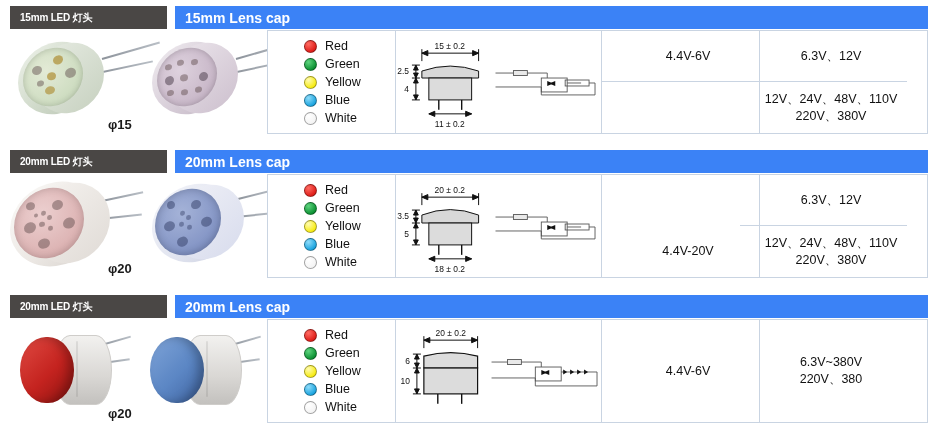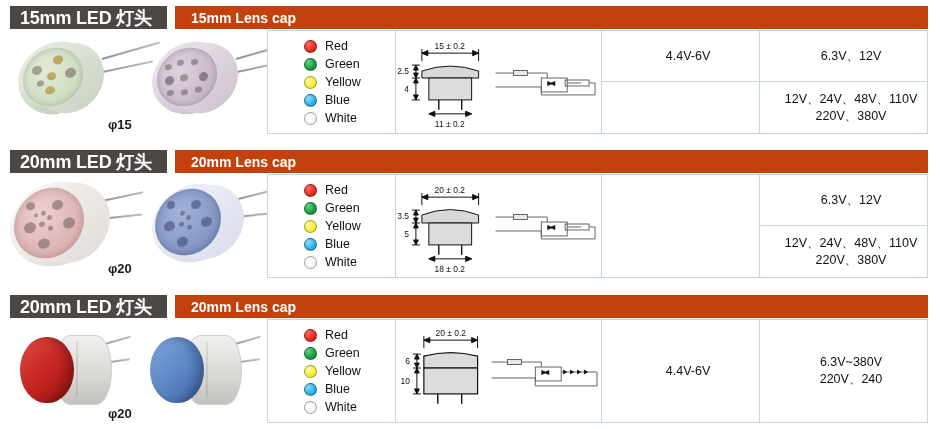--- a/index.html
+++ b/index.html
@@ -17,35 +17,35 @@
   .sec1{top:0;height:140px;}
   .sec2{top:144px;height:141px;}
   .sec3{top:289px;height:140px;}
 
   
   .hdr-dark{
     position:absolute;left:10px;top:6px;
     width:157px;height:23px;
     background:#4a4745;
     color:#ffffff;
-    font-size:18px;font-weight:bold;
+    font-size:10px;font-weight:bold;
     display:flex;align-items:center;
     padding-left:10px;
     box-sizing:border-box;
     letter-spacing:-0.2px;
     white-space:nowrap;
   }
   .hdr-blue{
     position:absolute;left:175px;top:6px;
     width:753px;height:23px;
-    background:#c2410c;
+    background:#3b82f6;
     color:#ffffff;
     font-size:14px;font-weight:bold;
     display:flex;align-items:center;
-    padding-left:16px;
+    padding-left:10px;
     box-sizing:border-box;
     white-space:nowrap;
   }
 
   
   .photos{position:absolute;left:0;top:30px;width:267px;height:108px;}
   .phi{
     position:absolute;left:108px;bottom:6px;
     font-size:13px;font-weight:bold;white-space:nowrap;
   }
@@ -106,21 +106,21 @@
     position:absolute;left:267px;top:30px;
     width:661px;height:104px;
     border:1px solid #c9d4e2;
     box-sizing:border-box;
     background:#fff;
   }
   .col{position:absolute;top:0;height:100%;box-sizing:border-box;}
   .col-colors{left:0;width:128px;border-right:1px solid #c9d4e2;}
   .col-draw{left:128px;width:206px;border-right:1px solid #c9d4e2;}
   .col-fwd{left:334px;width:158px;border-right:1px solid #c9d4e2;}
-  .col-rated{left:492px;width:167px;}
+  .col-rated{left:472px;width:167px;}
 
   
   .colors{padding:6px 0 0 36px;}
   .crow{display:flex;align-items:center;height:18px;margin-bottom:0px;}
   .swatch{
     width:13px;height:13px;border-radius:50%;
     margin-right:8px;flex:0 0 auto;
     border:1px solid rgba(0,0,0,.35);
     box-sizing:border-box;
   }
@@ -420,20 +420,23 @@
             <rect x="170" y="49" width="24" height="6" fill="none"></rect>
             <line x1="194" y1="52" x2="200" y2="52"></line>
             <line x1="200" y1="52" x2="200" y2="64"></line>
             <line x1="200" y1="64" x2="146" y2="64"></line>
             <line x1="146" y1="64" x2="146" y2="56"></line>
           </g>
         </svg>
       </div>
 
       <div class="col col-fwd">
+        <div class="vcell bot">
+          <span>4.4V-20V</span>
+        </div>
       </div>
 
       <div class="col col-rated">
         <div class="vcell top">
           <span>6.3V、12V</span>
         </div>
         <div class="vcell bot">
           <div>
             <span>12V、24V、48V、110V</span>
             <span>220V、380V</span>
@@ -554,20 +557,20 @@
       <div class="col col-fwd">
         <div class="vcell full">
           <span>4.4V-6V</span>
         </div>
       </div>
 
       <div class="col col-rated">
         <div class="vcell full">
           <div>
             <span>6.3V~380V</span>
-            <span>220V、240</span>
+            <span>220V、380</span>
           </div>
         </div>
       </div>
     </div>
   </div>
 
 </div>
 
 </body></html>

